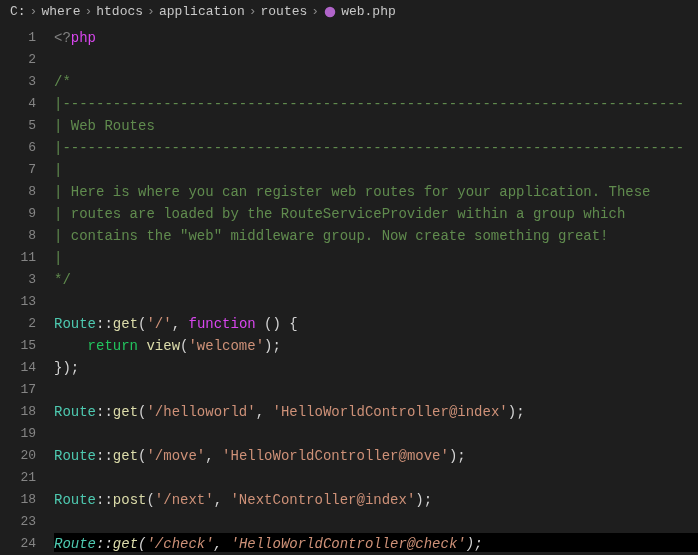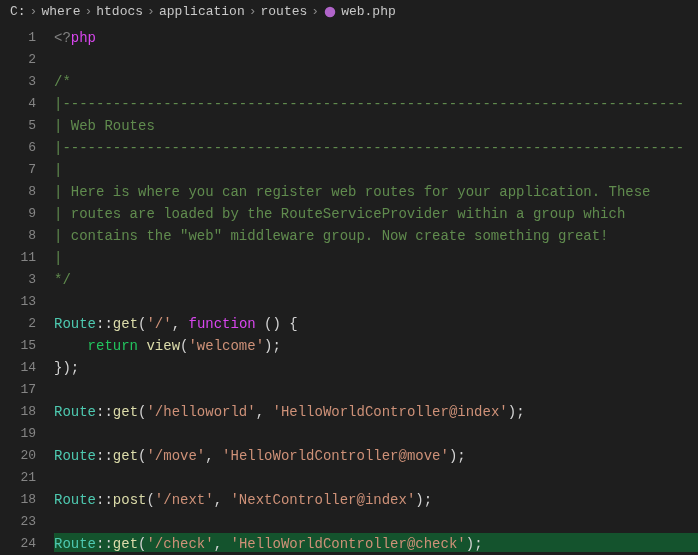--- a/index.html
+++ b/index.html
@@ -45,21 +45,21 @@
   font-size: 13px;
 }
 .code {
   flex: 1;
   padding: 4px 0 4px 10px;
   line-height: 22px;
   white-space: pre;
   overflow: hidden;
 }
 .line { height: 22px; }
-.line.highlight { background: #14532d; }
+.line.highlight { background: #000000; font-style: italic; }
 .tok-key { color: #d946ef; }
 .tok-class { color: #4ec9b0; }
 .tok-func { color: #dcdcaa; }
 .tok-string { color: #ce9178; }
 .tok-comment { color: #608b4e; }
 .tok-punct { color: #d4d4d4; }
 .tok-kw { color: #22c55e; }
 .tok-op { color: #d4d4d4; }
 .tok-tag { color: #808080; }
 </style>

